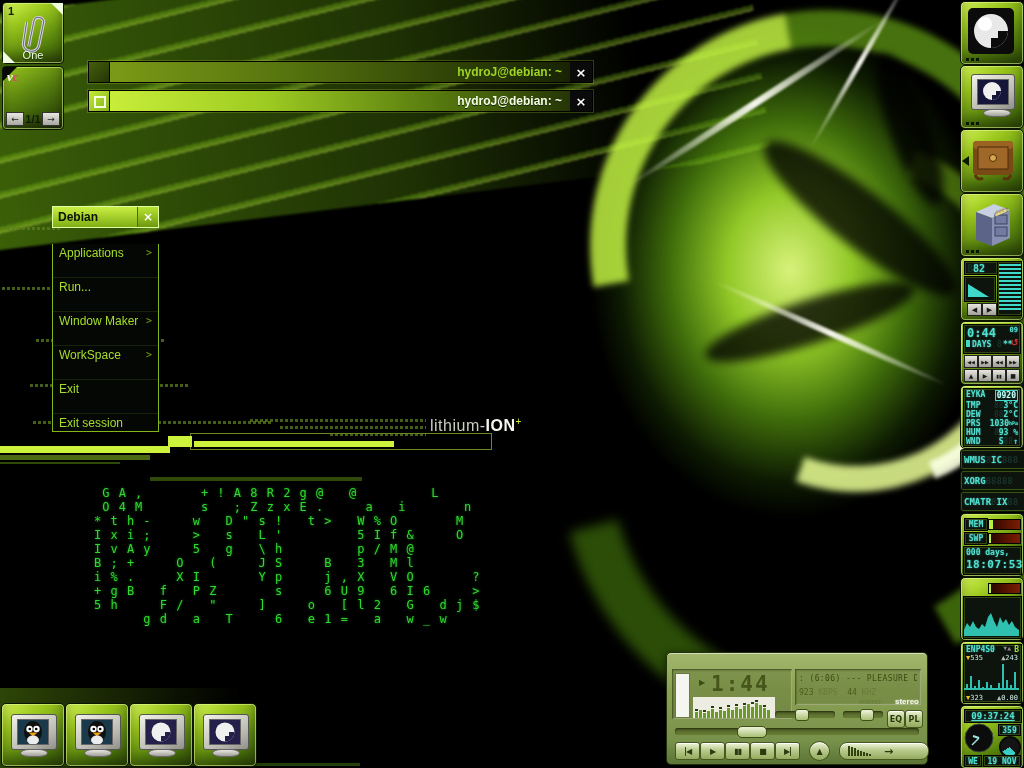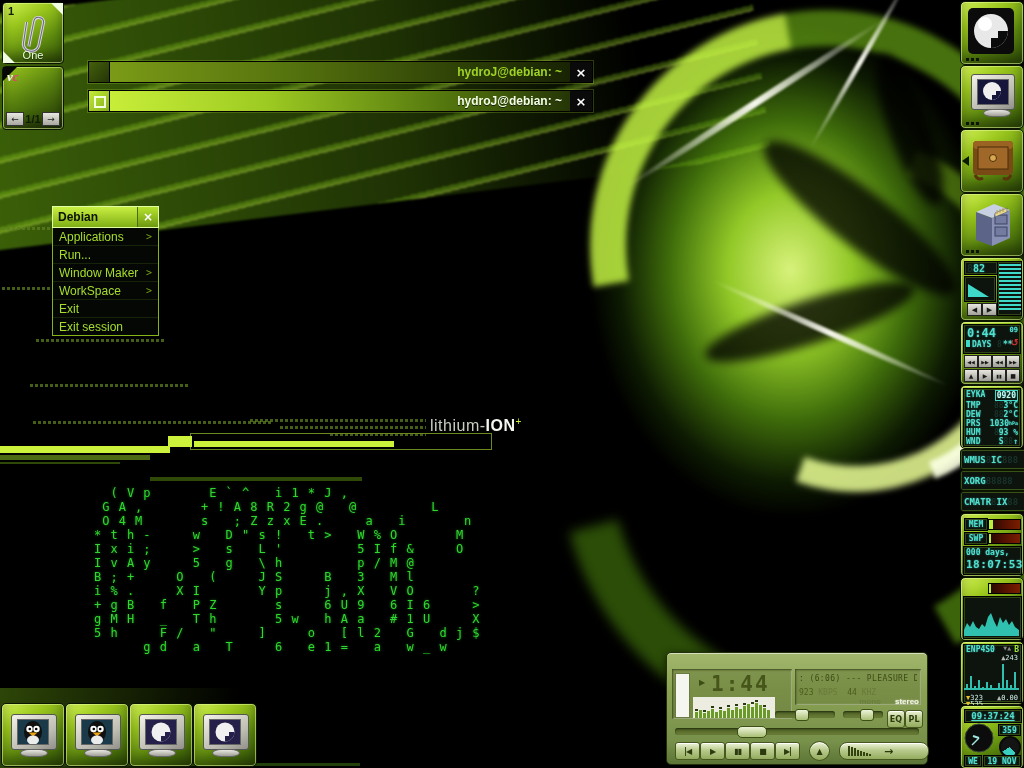--- a/index.html
+++ b/index.html
@@ -58,21 +58,21 @@
   .tb2 .ttl{color:#f4ffe4;text-shadow:0 1px 0 #16220a;}
   
   .menu{position:absolute;left:52px;top:206px;width:107px;}
   .mtitle{height:20px;display:flex;align-items:center;border:1px solid #dfffa0;
     background:linear-gradient(180deg,#c9ef42,#7fae14);}
   .mtitle .lbl{flex:1;padding-left:5px;font:bold 12px "Liberation Sans",sans-serif;color:#0b1300;}
   .mtitle .x{width:20px;height:100%;display:flex;align-items:center;justify-content:center;
     border-left:1px solid #4c6c0c;background:linear-gradient(180deg,#b7e42f,#6d9710);color:#fff;font:bold 12px "DejaVu Sans",sans-serif;}
   .mbody{background:#040704;border:1px solid #86b517;border-top:none;}
   .mitem{height:17px;display:flex;align-items:center;justify-content:space-between;padding:0 6px;
-    font:12px "Liberation Sans",sans-serif;color:#a6dd2c;}
+    font:12px "Liberation Sans",sans-serif;color:#a6dd2c;margin-top:16px;}
   .mitem+.mitem{border-top:1px solid #16220a;}
   .mitem .arr{font:10px "DejaVu Sans Mono",monospace;color:#7ba318;}
   
   .matrix{position:absolute;left:94px;top:486px;font:12px "DejaVu Sans Mono",monospace;
     color:#2ed82e;text-shadow:0 0 3px rgba(46,216,46,.55);line-height:14px;letter-spacing:1px;}
   .matrix div{white-space:pre;}
   
   .tile{position:absolute;left:960px;width:62px;height:62px;border:1px solid #0c1402;border-radius:5px;
     background:linear-gradient(150deg,#d6f657 0%,#9cc81e 28%,#5d8a0e 62%,#2f4d07 100%);
     box-shadow:inset 0 0 0 1px rgba(230,255,150,.55),inset 0 -8px 14px rgba(0,0,0,.35);}
@@ -234,30 +234,28 @@
           <span class="arr"></span>
         </div>
       <div class="mitem">
           <span>Exit session</span>
           <span class="arr"></span>
         </div>
     </div>
   </div>
 
   <div class="matrix">
-    <div>  ( V p       E ` ^   i 1 * J ,</div>
       <div> G A ,       + ! A 8 R 2 g @   @         L</div>
     <div> O 4 M       s   ; Z z x E .     a   i       n</div>
       <div>* t h -     w   D " s !   t &gt;   W % O       M</div>
     <div>I x i ;     &gt;   s   L '         5 I f &amp;     O</div>
       <div>I v A y     5   g   \ h         p / M @</div>
     <div>B ; +     O   (     J S     B   3   M l</div>
       <div>i % .     X I       Y p     j , X   V O       ?</div>
     <div>+ g B   f   P Z       s     6 U 9   6 I 6     &gt;</div>
-      <div>g M H   _   T h       5 w   h A a   # 1 U     X</div>
       <div>5 h     F /   "     ]     o   [ l 2   G   d j $</div>
     <div>      g d   a   T     6   e 1 =   a   w _ w</div>
   </div>
 
   <div class="tile" style="top:1px;">
     <svg width="48" height="48" style="position:absolute;left:6px;top:5px;">
       <rect x="1" y="1" width="46" height="46" rx="5" fill="#0b0b0b"></rect>
       <circle cx="24" cy="24" r="17" fill="#e8e8e8"></circle>
       <circle cx="18" cy="17" r="7" fill="#ffffff"></circle>
       <path d="M24 24 L41 24 A17 17 0 0 1 24 41 Z" fill="#0b0b0b"></path>
@@ -417,21 +415,21 @@
         <polygon points="0,39 0,33 3,26 6,30 9,24 12,30 15,32 18,27 21,30 24,20 27,16 30,24 33,30 36,20 39,26 42,22 45,28 48,24 51,30 55,33 55,39" fill="#2fc0b0"></polygon>
       </svg>
     </div>
   </div>
 
   <div class="tile" style="top:641px;">
     <div class="panel" style="left:2px;top:2px;width:57px;height:57px;">
       <span class="lcd" style="position:absolute;left:2px;top:0;font:bold 8px 'DejaVu Sans Mono',monospace;">ENP4S0</span>
       <span style="position:absolute;right:10px;top:0;font:5px 'DejaVu Sans',sans-serif;color:#888;">▼▲</span>
       <span style="position:absolute;right:2px;top:0;font:bold 8px 'DejaVu Sans Mono',monospace;color:#9fe83c;">B</span>
-      <span style="position:absolute;left:2px;top:9px;font:7px 'DejaVu Sans Mono',monospace;color:#e8c028;margin-top:46px;"><span>▼</span><span style="color:#cfeee8;">535</span></span>
+      <span style="position:absolute;left:2px;top:9px;font:7px 'DejaVu Sans Mono',monospace;color:#e8c028;"><span>▼</span><span style="color:#cfeee8;">535</span></span>
       <span style="position:absolute;right:3px;top:9px;font:7px 'DejaVu Sans Mono',monospace;color:#b8b8b8;"><span>▲</span><span style="color:#cfeee8;">243</span></span>
       <svg width="55" height="28" style="position:absolute;left:0;top:17px;">
         <g stroke="#2fc0b0" stroke-width="2">
           <line x1="3" y1="28" x2="3" y2="22"></line>
             <line x1="7" y1="28" x2="7" y2="14"></line>
             <line x1="11" y1="28" x2="11" y2="24"></line>
           <line x1="15" y1="28" x2="15" y2="18"></line>
             <line x1="19" y1="28" x2="19" y2="25"></line>
             <line x1="23" y1="28" x2="23" y2="20"></line>
           <line x1="27" y1="28" x2="27" y2="23"></line>

